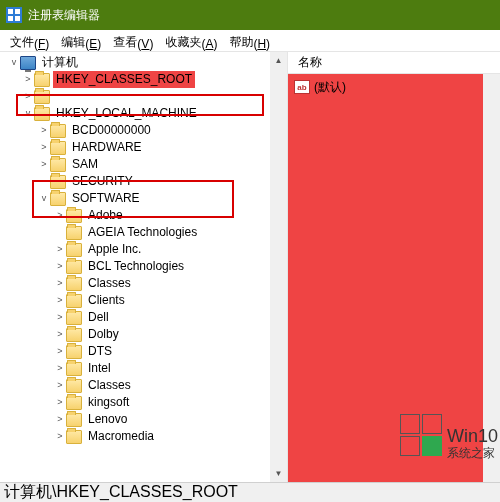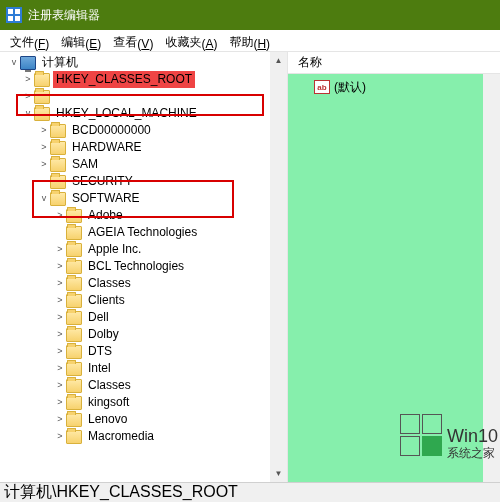--- a/index.html
+++ b/index.html
@@ -121,30 +121,30 @@
     display: flex; align-items: center; justify-content: center;
     font-size: 8px; color: #555;
   }
   .vscroll .track { flex: 1; position: relative; }
   .vscroll .thumb {
     position: absolute; left: 2px; right: 2px; top: 0; height: 60%;
     background: #c2c2c2; border-radius: 2px;
   }
 
   
-  .list-pane { flex: 1; position: relative; background: #86efac; text-align: center; }
+  .list-pane { flex: 1; position: relative; background: #ef4444; text-align: center; }
   .list-header {
     height: 22px; display: flex; align-items: center;
     border-bottom: 1px solid #e5e5e5;
     font-size: 12px; padding-left: 6px; color: #000;
     background: #fff;
   }
   .list-header .col { padding: 0 4px; }
   .list-body { padding: 4px 6px; font-size: 12px; }
-  .list-row { display: flex; align-items: center; height: 18px; margin-left: 20px; }
+  .list-row { display: flex; align-items: center; height: 18px; }
   .ab-icon {
     width: 16px; height: 14px; margin-right: 4px;
     border: 1px solid #b33; background: #fff; position: relative;
     display: flex; align-items: center; justify-content: center;
     font-size: 8px; color: #b33; font-weight: bold;
   }
 
   .list-vscroll {
     position: absolute; right: 0; top: 22px; bottom: 0; width: 17px;
     background: #f0f0f0;

